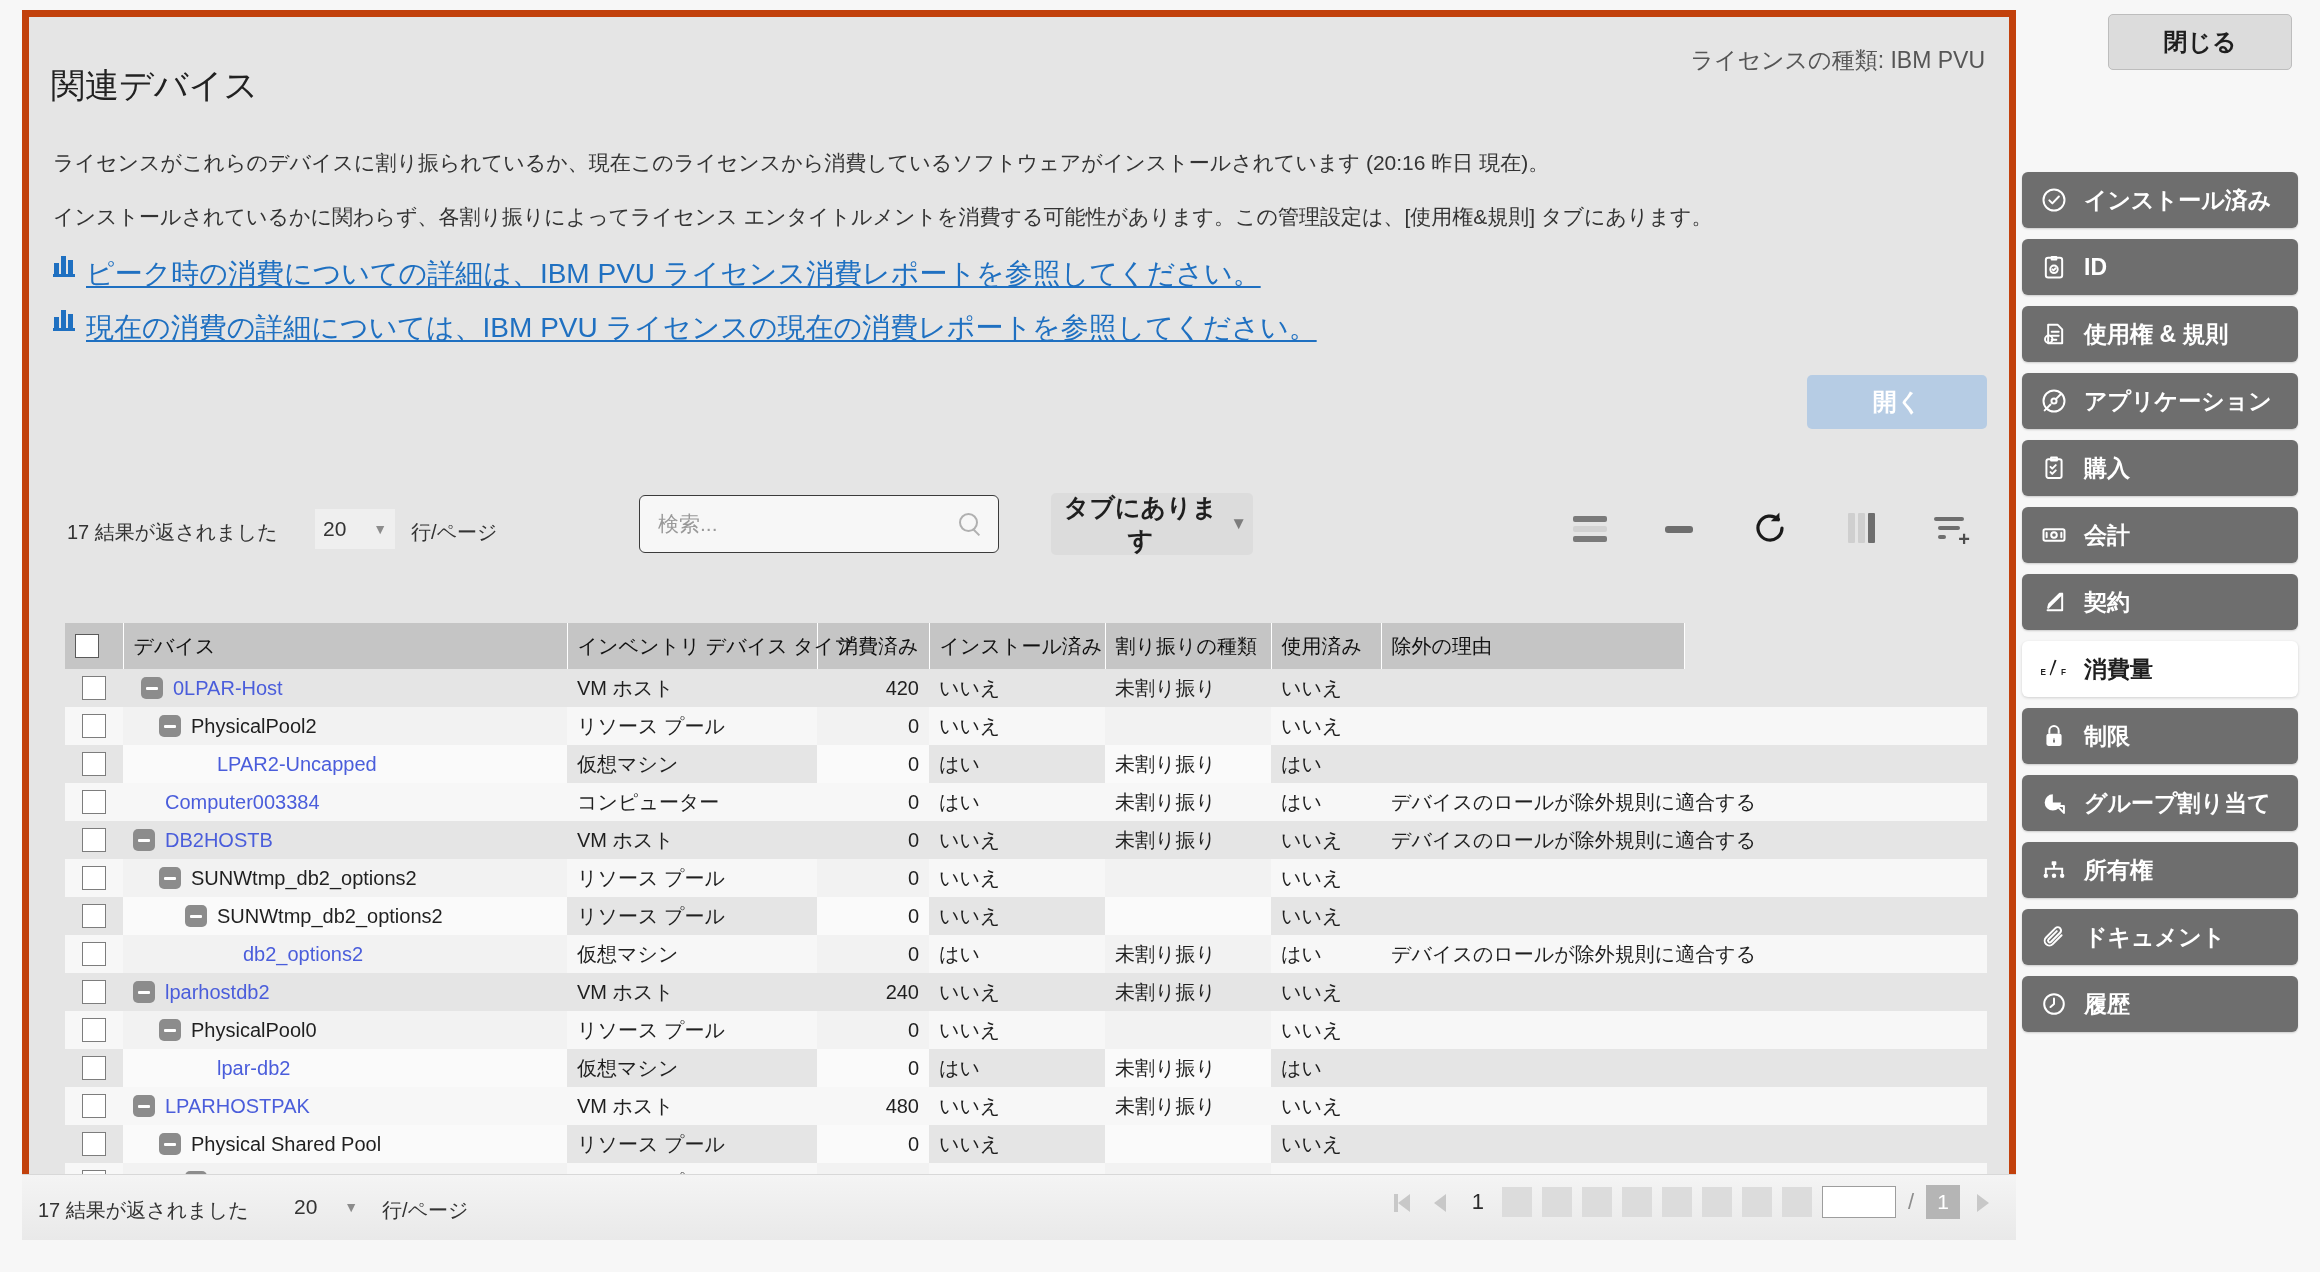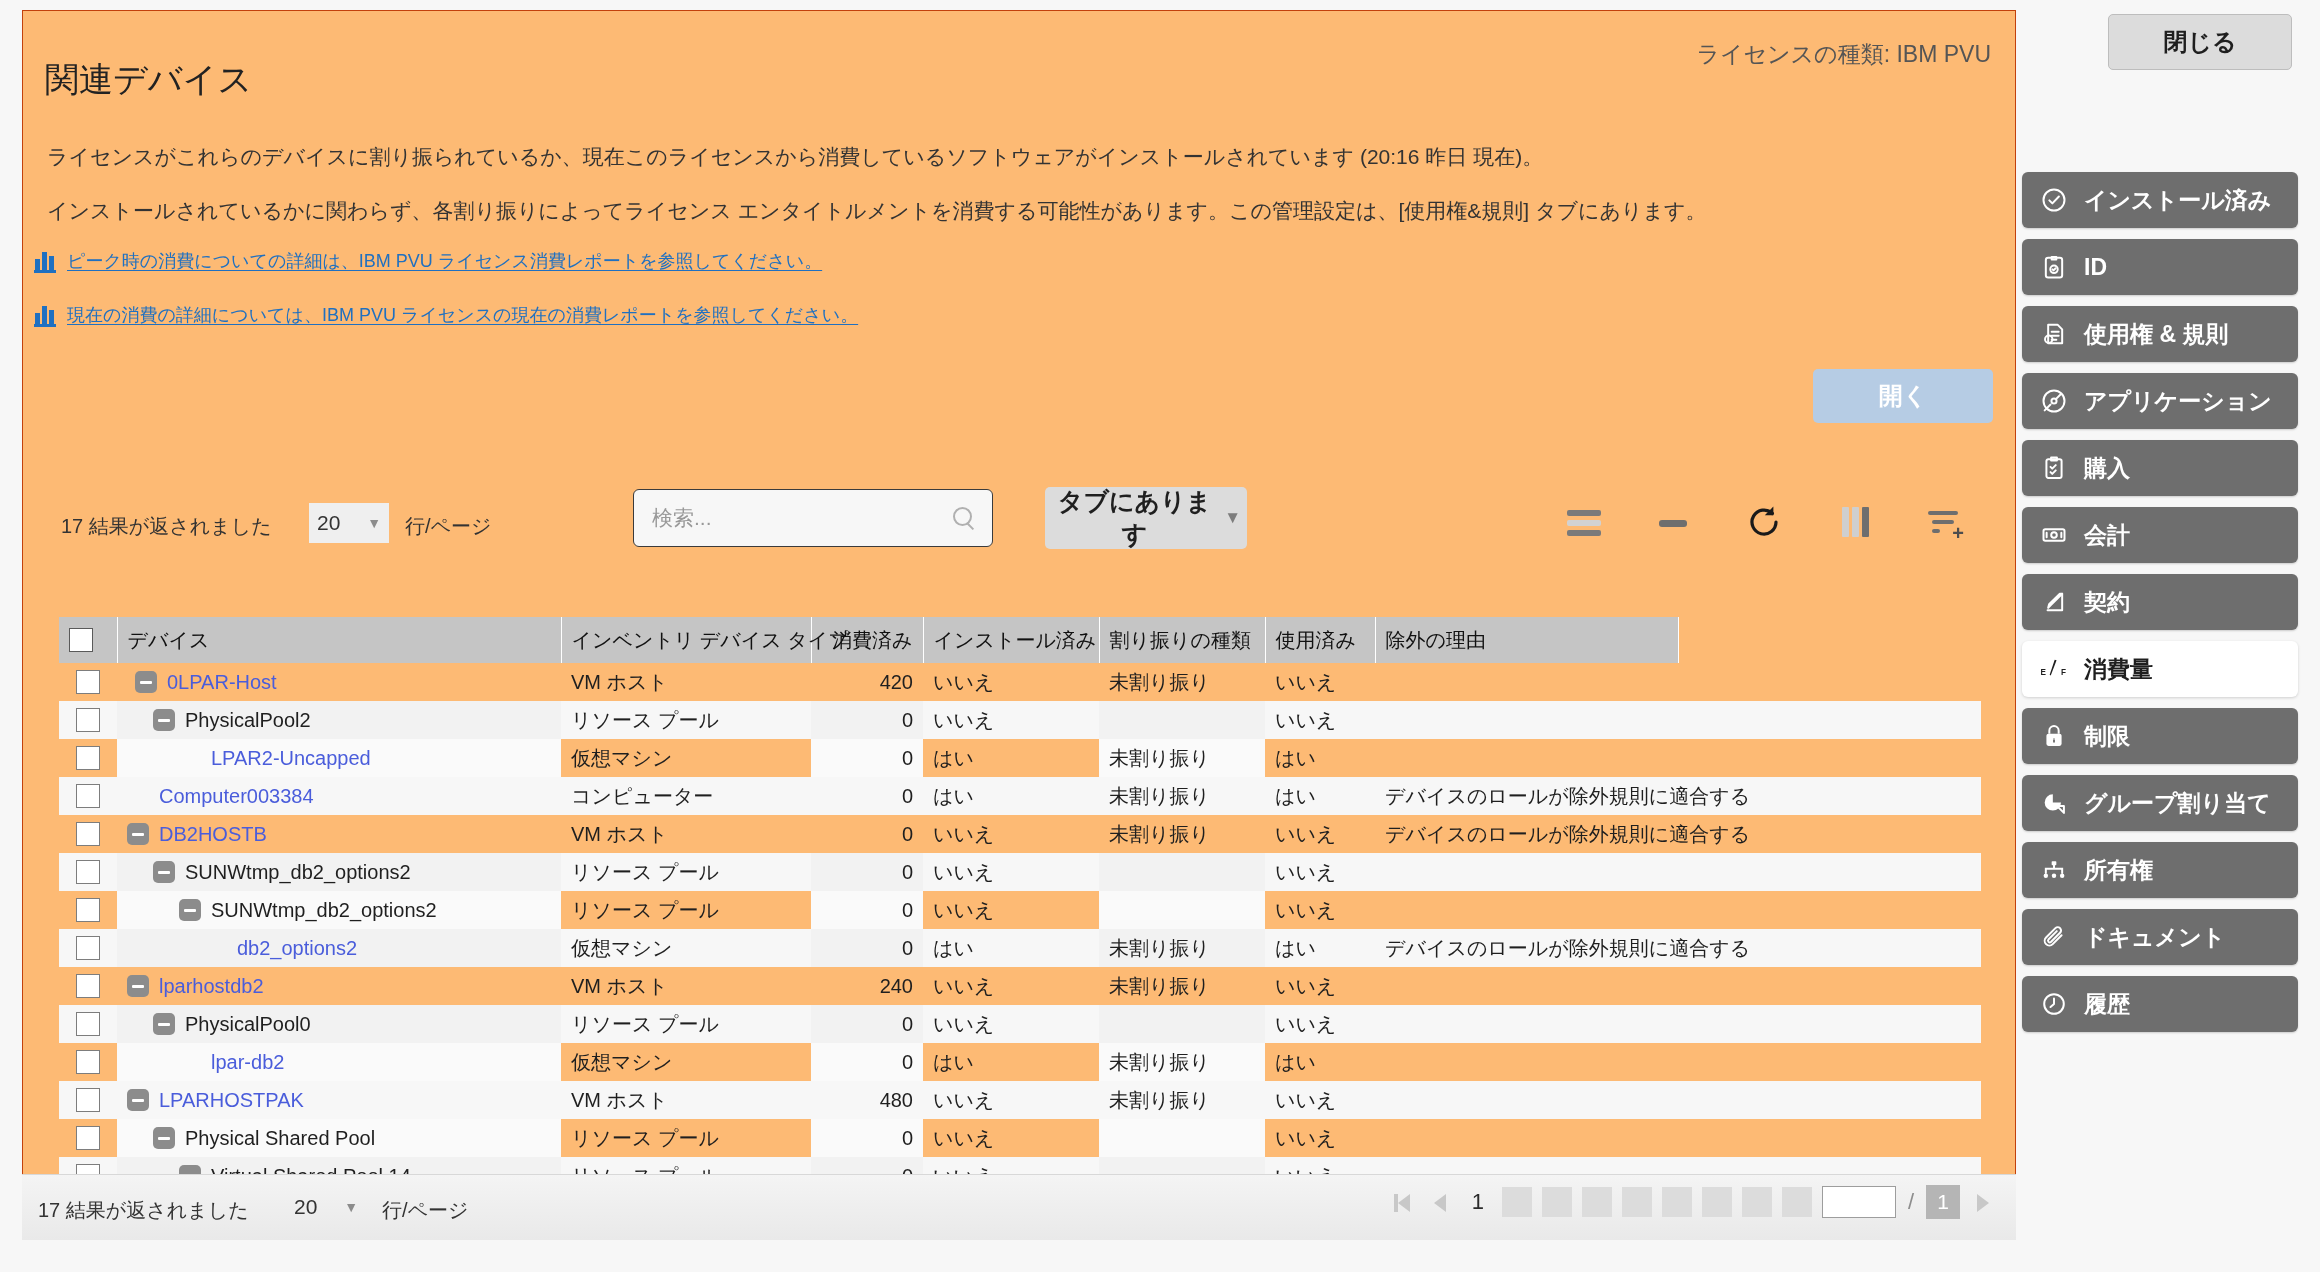--- a/index.html
+++ b/index.html
@@ -14,22 +14,22 @@
     position: relative;
     width: 2320px; height: 1272px;
     background: #f7f7f7;
   }
 
   
   .panel {
     position: absolute;
     left: 22px; top: 10px;
     width: 1994px; height: 1194px;
-    background: #fdba74;
-    border: 1px solid #c2410c;
+    background: #e5e5e5;
+    border: 7px solid #c2410c;
     overflow: hidden;
   }
 
   .license-type {
     position: absolute;
     right: 24px; top: 28px;
     font-size: 23px;
     color: #555555;
     white-space: nowrap;
   }
@@ -48,26 +48,26 @@
     left: 24px;
     font-size: 21px;
     color: #333333;
     white-space: nowrap;
   }
   .para.p1 { top: 132px; }
   .para.p2 { top: 186px; }
 
   .reportlink {
     position: absolute;
-    left: 11px;
-    font-size: 18px;
+    left: 24px;
+    font-size: 28px;
     color: #1f70c1;
     white-space: nowrap;
     display: flex;
-    align-items: flex-end;
+    align-items: flex-start;
     gap: 11px;
     cursor: pointer;
   }
   .reportlink.r1 { top: 238px; }
   .reportlink.r2 { top: 292px; }
   .reportlink .linktext { text-decoration: underline; text-underline-offset: 3px; }
 
   .bar-icon {
     display: inline-block;
     width: 22px; height: 22px;

